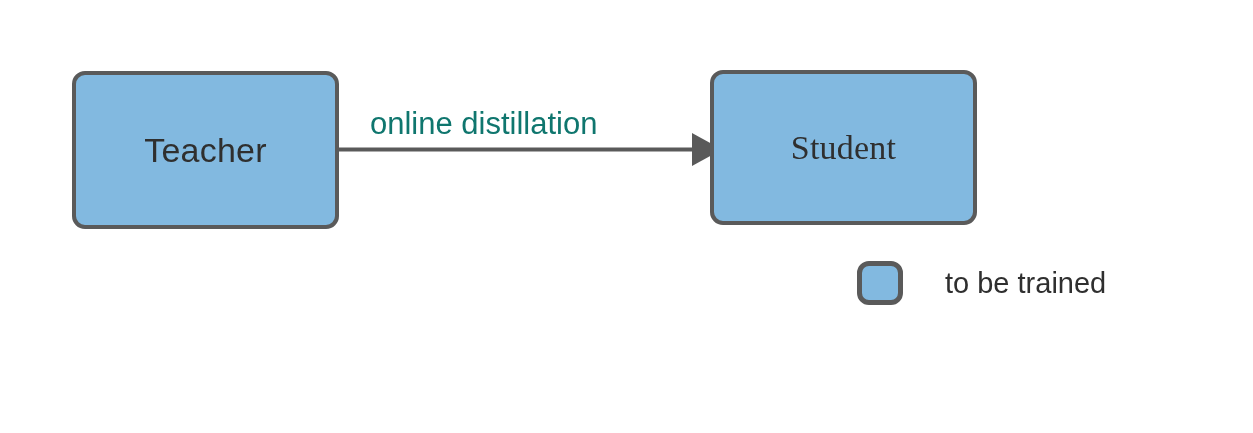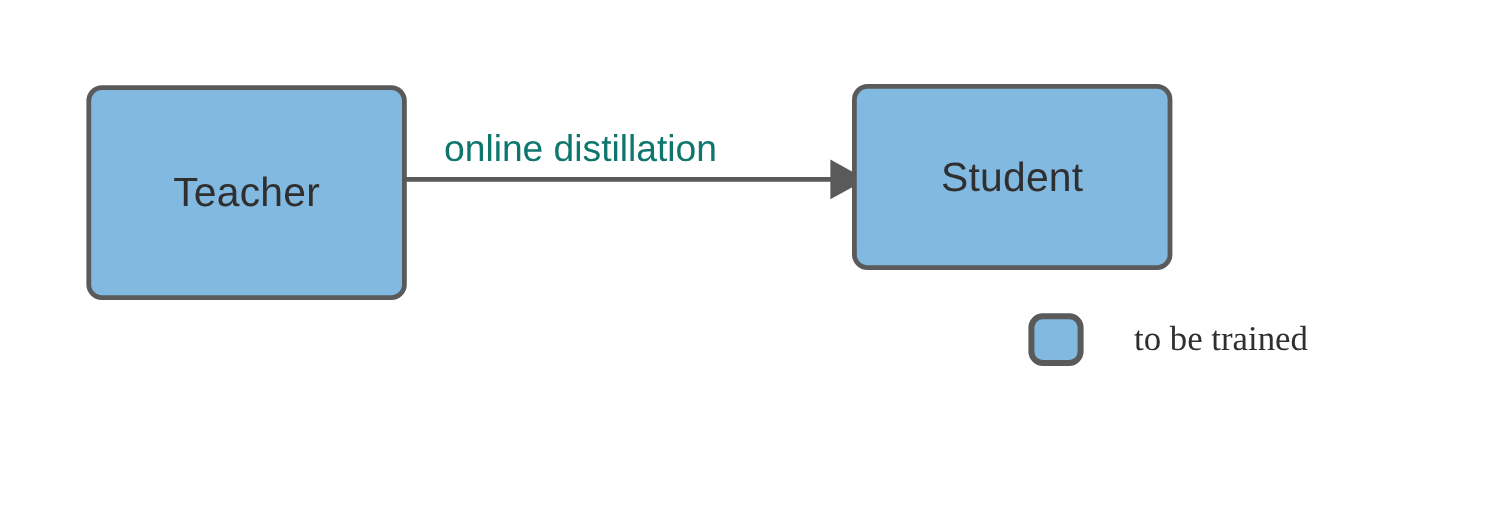--- a/index.html
+++ b/index.html
@@ -35,27 +35,28 @@
     line-height: 1;
     color: #2f2f2f;
     letter-spacing: 0.2px;
     white-space: nowrap;
   }
 
   #node-teacher {
     left: 72px;
     top: 71px;
     width: 267px;
-    height: 179px;
+    height: 158px;
   }
   #node-student {
     left: 710px;
     top: 70px;
     width: 267px;
     height: 155px;
+    font-family: Liberation Serif, serif;
   }
 
   
   .edge {
     position: absolute;
     left: 330px;
     top: 120px;
     width: 392px;
     height: 62px;
     pointer-events: none;
@@ -70,21 +71,20 @@
     white-space: nowrap;
   }
 
   
   .legend {
     position: absolute;
     left: 857px;
     top: 261px;
     display: flex;
     align-items: center;
-    font-family: Liberation Serif, serif;
   }
   .legend-swatch {
     box-sizing: border-box;
     width: 46px;
     height: 44px;
     background: #82b9e0;
     border: 5px solid #5a5a5a;
     border-radius: 12px;
     flex: none;
   }

